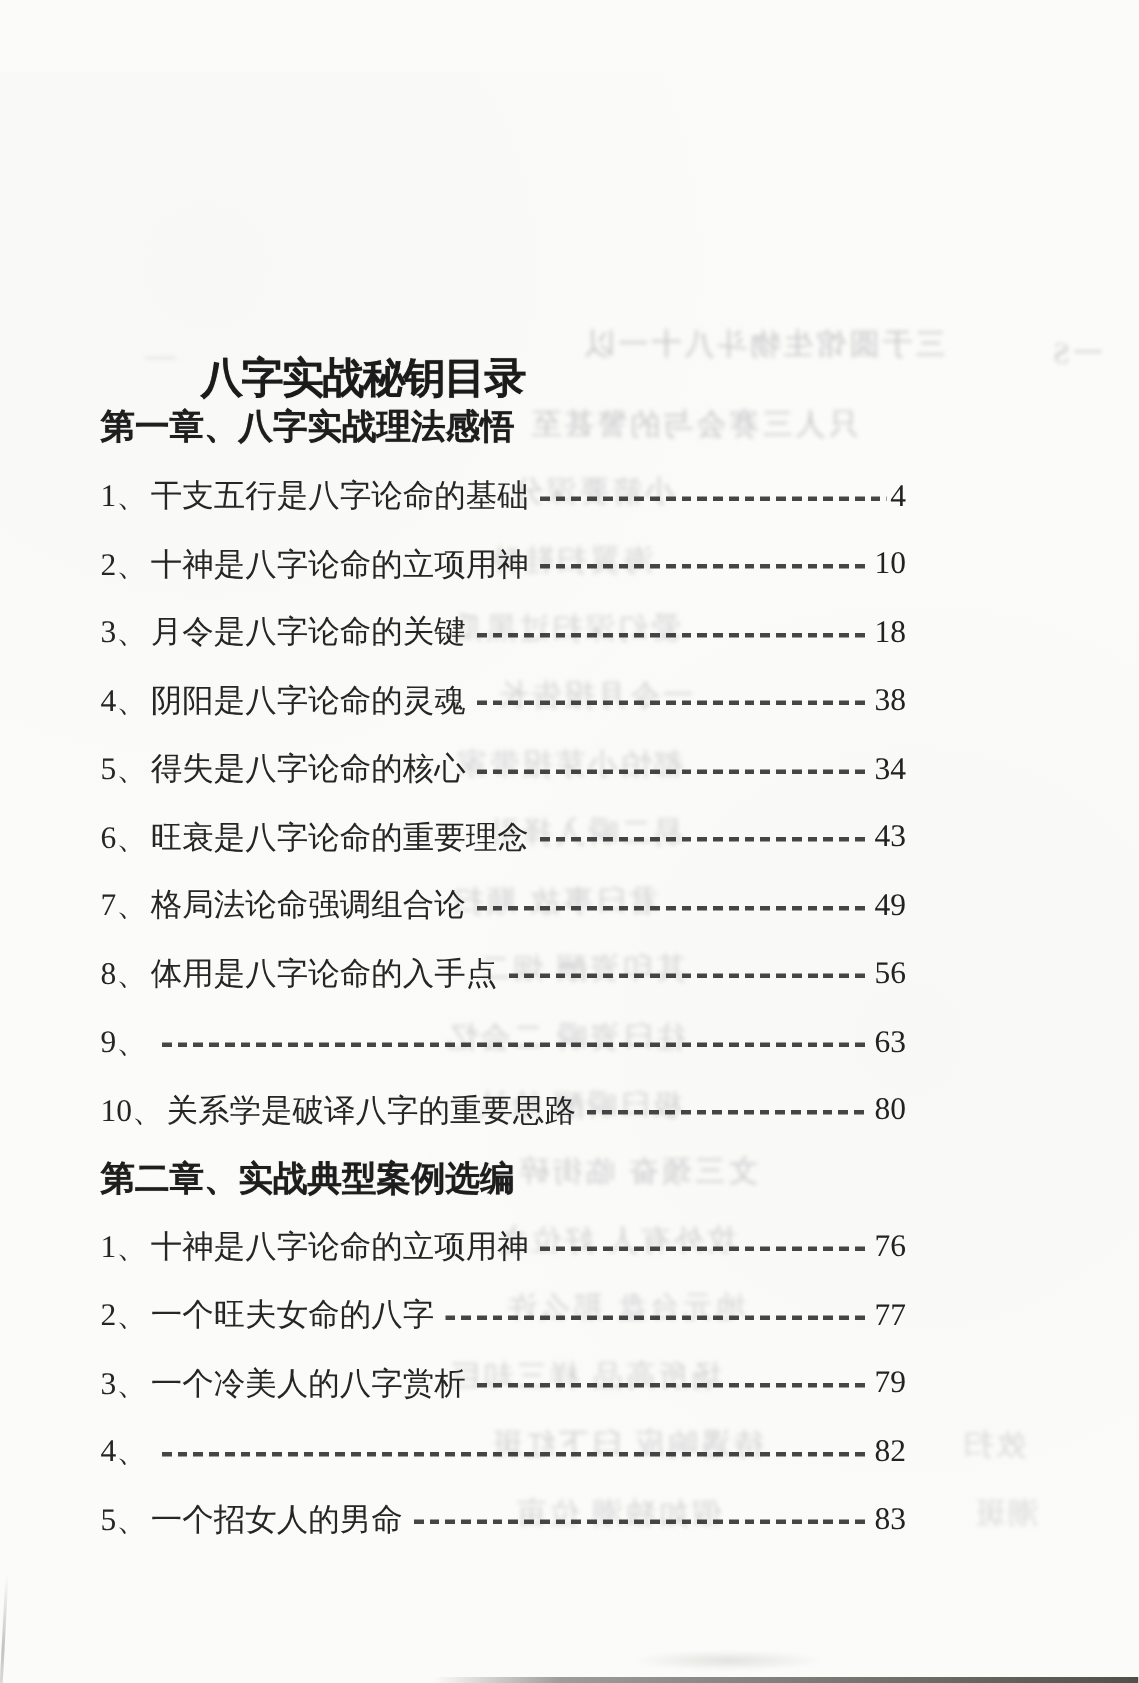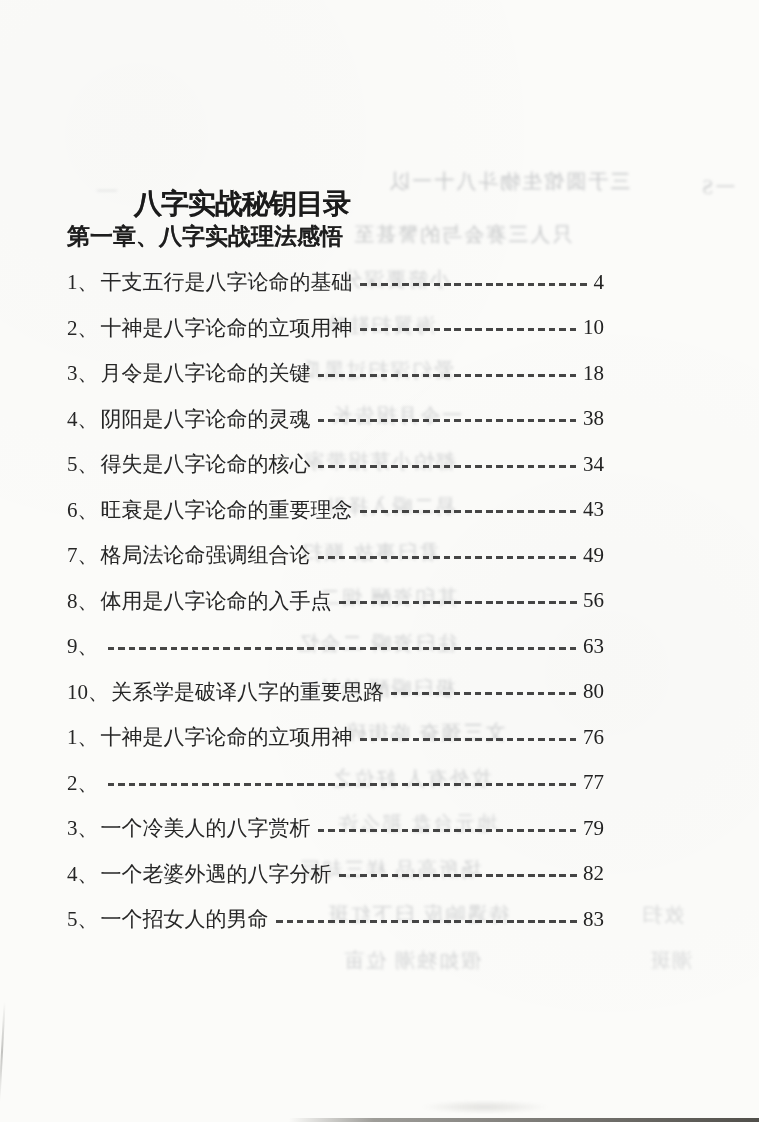--- a/index.html
+++ b/index.html
@@ -10,20 +10,21 @@
     overflow: hidden;
     font-family: "Liberation Serif", "DejaVu Serif", serif;
     color: #242424;
   }
   .page {
     position: absolute; inset: 0;
     background:
       radial-gradient(circle at 18% 12%, rgba(0,0,0,0.012), transparent 40%),
       radial-gradient(circle at 80% 60%, rgba(0,0,0,0.01), transparent 45%),
       #fbfbf9;
+    margin-top: 48px;
   }
   .doc-title {
     position: absolute;
     left: 134px; top: 166px;
     font-size: 28px;
     font-weight: bold;
     letter-spacing: -1px;
     color: #1b1b1b;
     white-space: nowrap;
     text-shadow: 0 0 0.5px rgba(0,0,0,0.55);
@@ -177,40 +178,41 @@
         <span data-name="toc-item-number">9、</span>
         <span class="leader" data-name="dash-leader"></span>
         <span class="pagenum" data-name="toc-item-page">63</span>
       </div>
       <div class="row item" data-name="toc-item">
         <span data-name="toc-item-number">10、</span>
         <span data-name="toc-item-title">关系学是破译八字的重要思路</span>
         <span class="leader" data-name="dash-leader"></span>
         <span class="pagenum" data-name="toc-item-page">80</span>
       </div>
+      <div class="row chapter" data-name="chapter-heading">第二章、实战典型案例选编</div>
       <div class="row item" data-name="toc-item">
         <span data-name="toc-item-number">1、</span>
         <span data-name="toc-item-title">十神是八字论命的立项用神</span>
         <span class="leader" data-name="dash-leader"></span>
         <span class="pagenum" data-name="toc-item-page">76</span>
       </div>
       <div class="row item" data-name="toc-item">
         <span data-name="toc-item-number">2、</span>
+        <span data-name="toc-item-title">一个旺夫女命的八字</span>
         <span class="leader" data-name="dash-leader"></span>
         <span class="pagenum" data-name="toc-item-page">77</span>
       </div>
       <div class="row item" data-name="toc-item">
         <span data-name="toc-item-number">3、</span>
         <span data-name="toc-item-title">一个冷美人的八字赏析</span>
         <span class="leader" data-name="dash-leader"></span>
         <span class="pagenum" data-name="toc-item-page">79</span>
       </div>
       <div class="row item" data-name="toc-item">
         <span data-name="toc-item-number">4、</span>
-        <span data-name="toc-item-title">一个老婆外遇的八字分析</span>
         <span class="leader" data-name="dash-leader"></span>
         <span class="pagenum" data-name="toc-item-page">82</span>
       </div>
       <div class="row item" data-name="toc-item">
         <span data-name="toc-item-number">5、</span>
         <span data-name="toc-item-title">一个招女人的男命</span>
         <span class="leader" data-name="dash-leader"></span>
         <span class="pagenum" data-name="toc-item-page">83</span>
       </div>
     </div>

